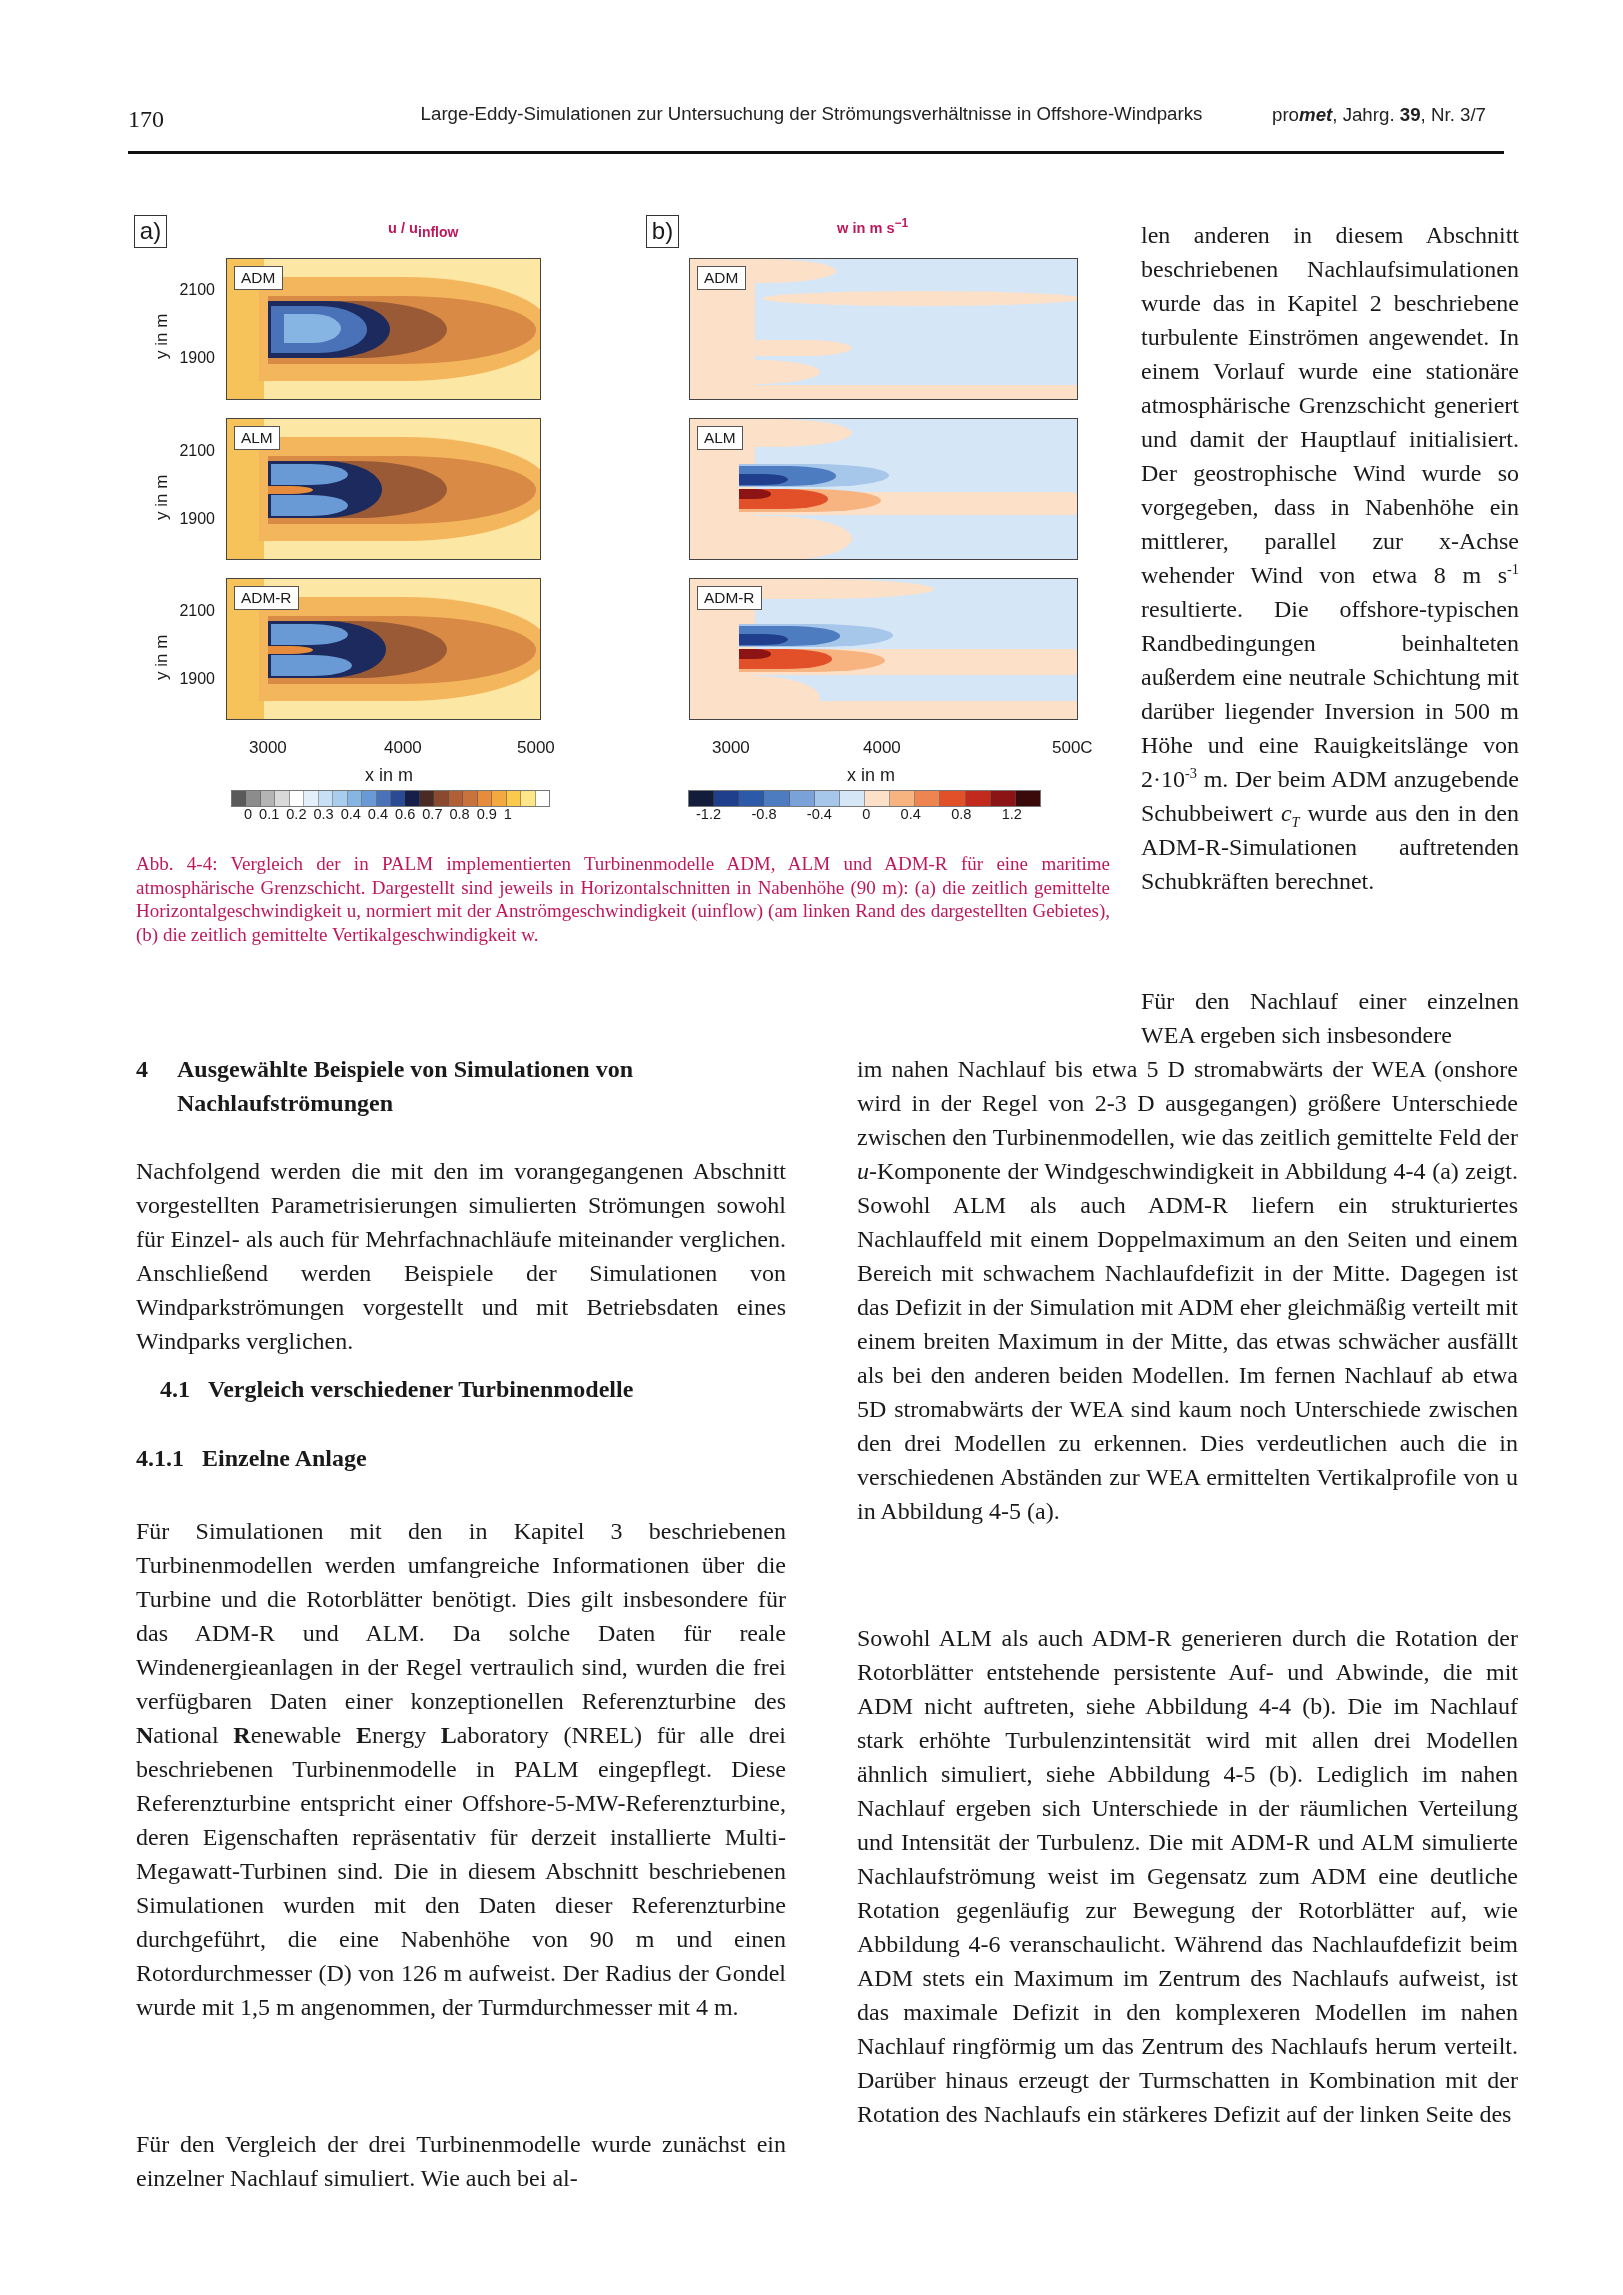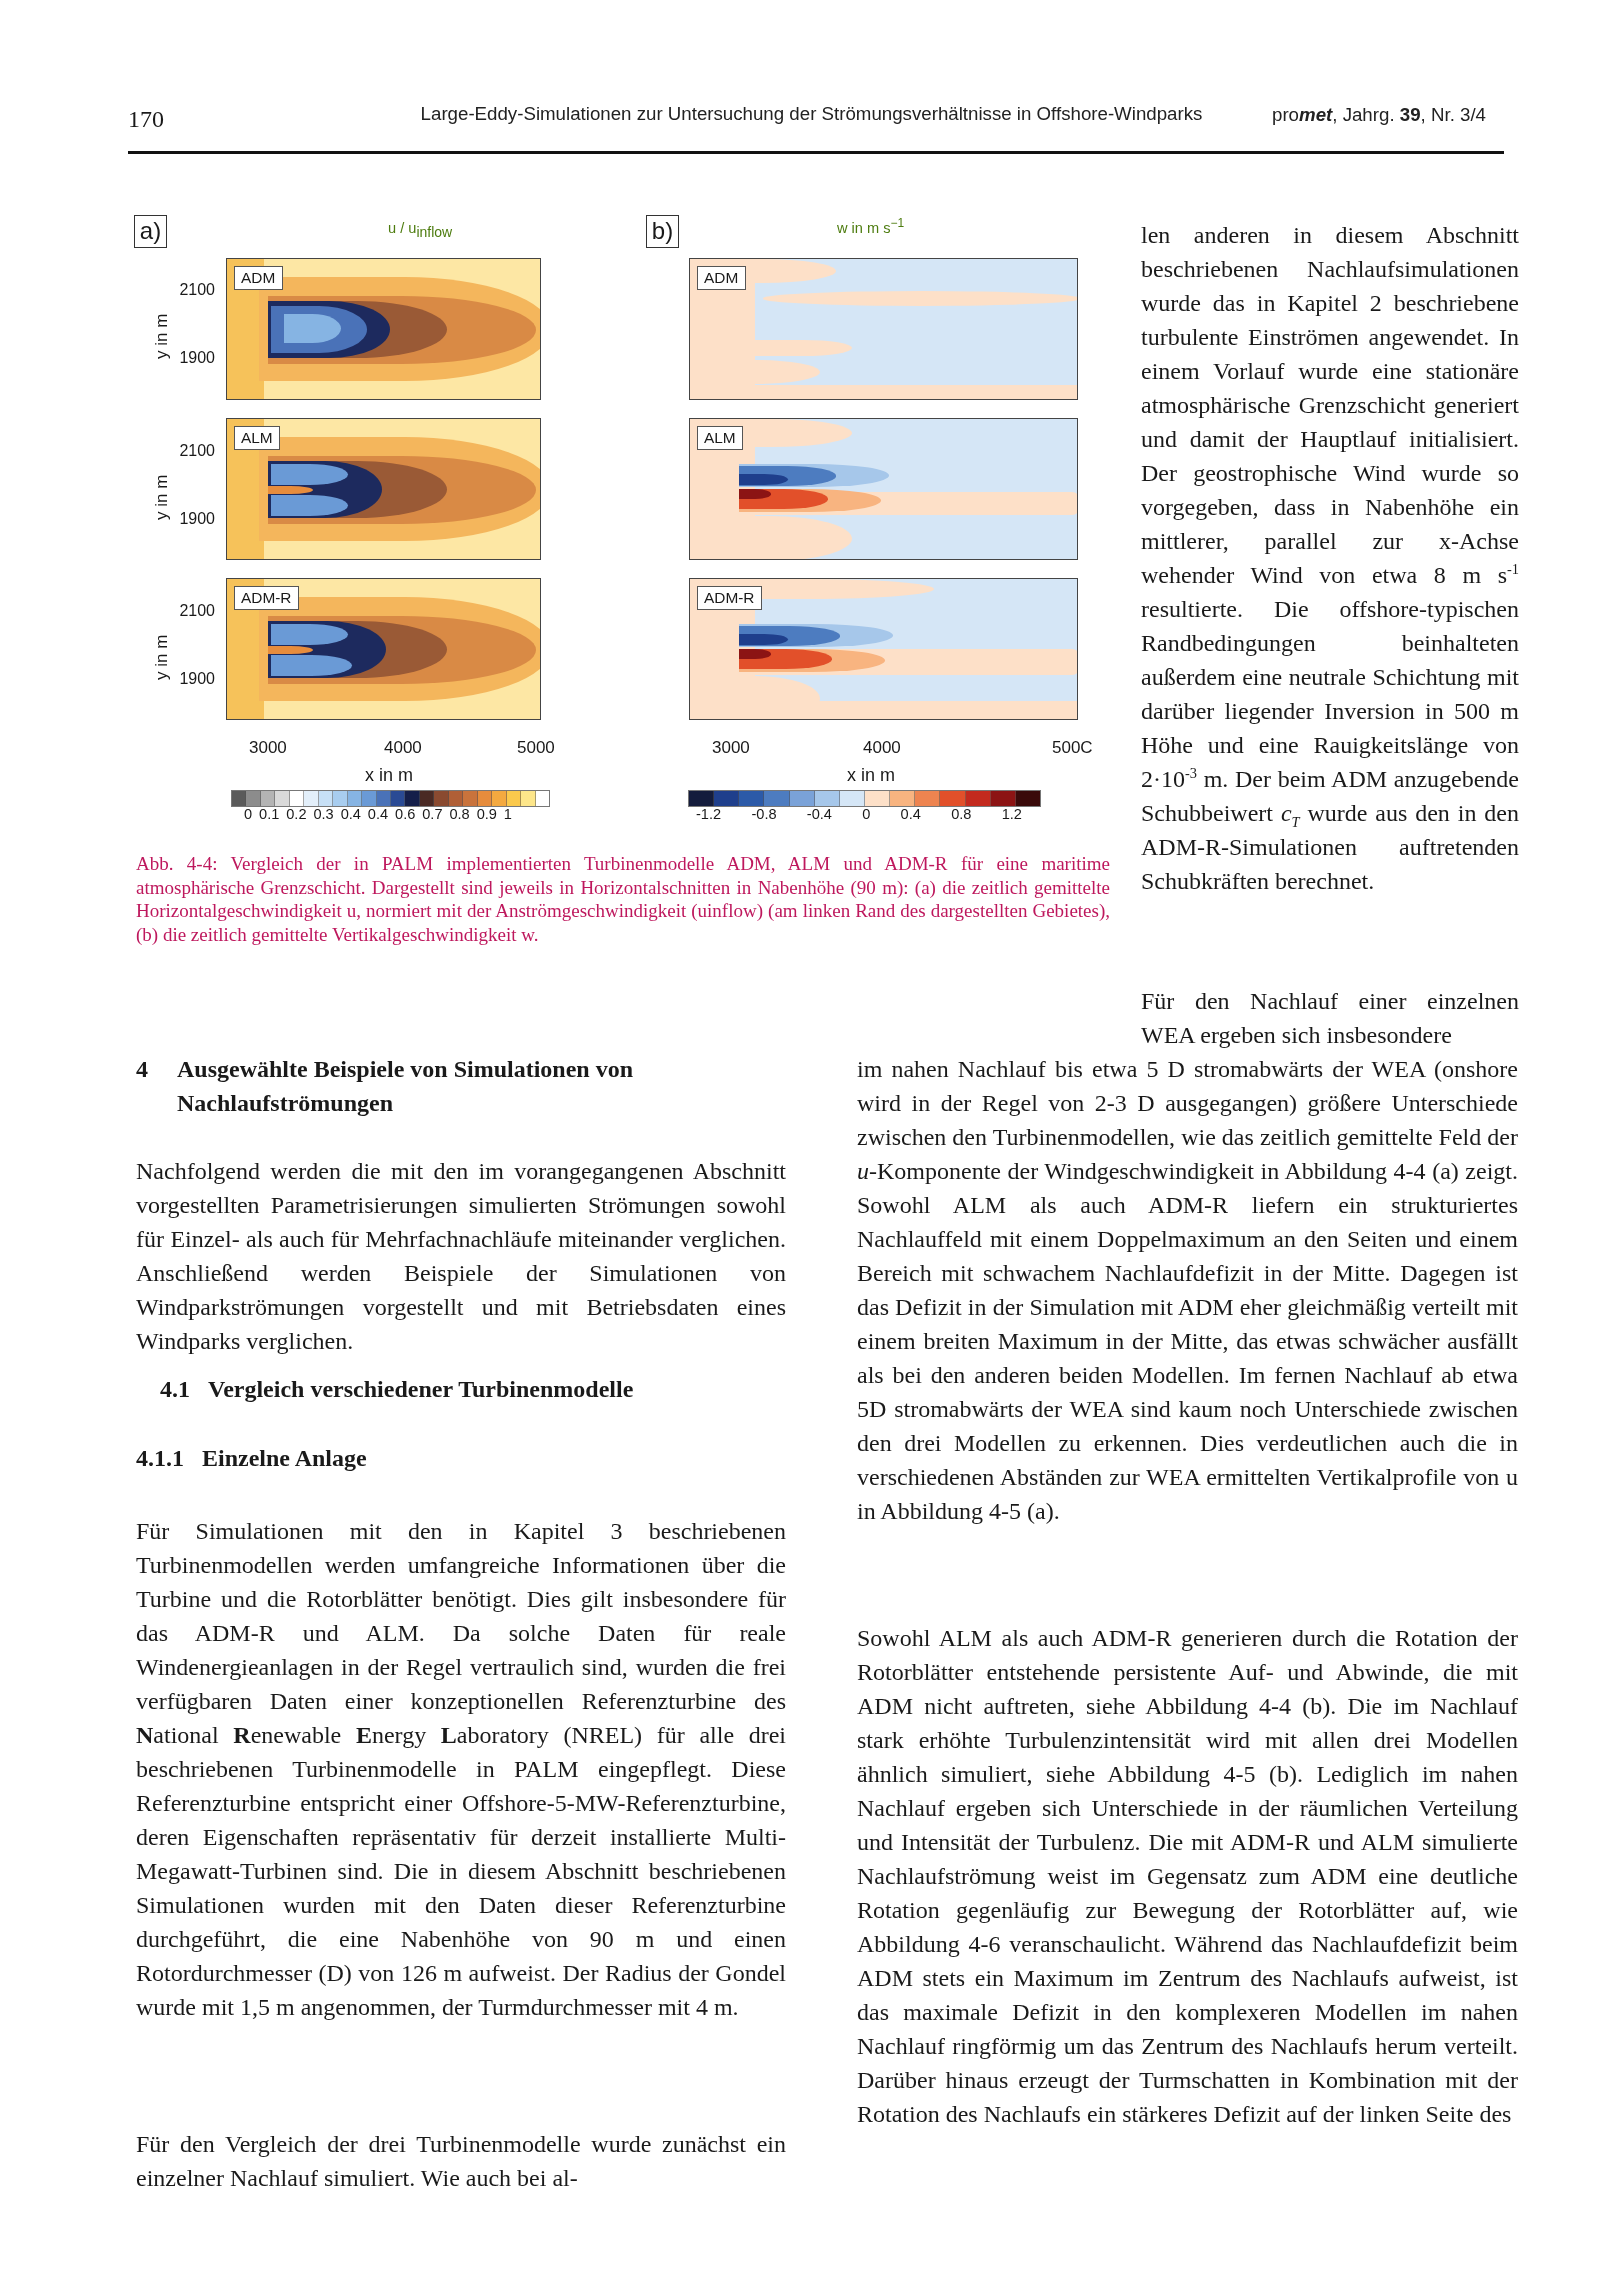--- a/index.html
+++ b/index.html
@@ -11,21 +11,21 @@
   .hdr-page { position:absolute; left:128px; top:106px; font-size:24px; }
   .hdr-title { position:absolute; left:365px; width:893px; top:102px; text-align:center; font-size:18.7px; line-height:24px; color:#222; }
   .hdr-journal { position:absolute; right:138px; top:104px; font-size:18.7px; color:#222; }
   .hdr-journal b { font-style:italic; font-weight:bold; }
   .hdr-journal .bold { font-weight:bold;margin-top:32px; }
   .hdr-rule { position:absolute; left:128px; top:151px; width:1376px; height:3.2px; background:#111; }
 
   
   .figure { position:absolute; left:134px; top:213px; width:991px; height:617px; }
   .panel-letter { position:absolute; width:31px; height:31px; border:1.6px solid #333; font-size:24px; line-height:29px; text-align:center; background:#fff; }
-  .panel-title { position:absolute; font-size:14.6px; color:#4d7c0f; }
+  .panel-title { position:absolute; font-size:14.6px; color:#be185d;font-weight:bold; }
   .plot { position:absolute; border:1.6px solid #444; overflow:hidden; }
   .model-tag { position:absolute; left:6.5px; top:6.5px; background:#fff; border:1.6px solid #555; font-size:15.4px; padding:2.4px 6.5px; z-index:3; }
   .yaxis-label { position:absolute; font-size:17px; transform:rotate(-90deg); transform-origin:left top; white-space:nowrap; }
   .ytick { position:absolute; font-size:16px; text-align:right; width:49px; }
   .xtick { position:absolute; font-size:17px; }
   .xaxis-label { position:absolute; font-size:18px; }
   .cbar { position:absolute; display:flex; height:14.6px; border:0.8px solid #777; }
   .cbar span { flex:1; border-right:0.8px solid rgba(80,80,80,0.5); }
   .cbar span:last-child { border-right:none; }
   .cbar-ticks { position:absolute; display:flex; font-size:14.6px; }
@@ -44,21 +44,21 @@
   sup { font-size:60%; line-height:0; }
   sub { font-size:60%; line-height:0; }
 </style>
 </head>
 <body>
 
 <div class="hdr-page serif">170</div>
 <div class="hdr-title sans">
   <div>Large-Eddy-Simulationen zur Untersuchung der Strömungsverhältnisse in Offshore-Windparks</div>
 </div>
-<div class="hdr-journal sans"><span>pro</span><b>met</b><span>, Jahrg. </span><span class="bold">39</span><span>, Nr. 3/4</span></div>
+<div class="hdr-journal sans"><span>pro</span><b>met</b><span>, Jahrg. </span><span class="bold">39</span><span>, Nr. 3/7</span></div>
 <div class="hdr-rule"></div>
 
 <div class="figure sans">
 
   <div class="panel-letter" style="left:0;top:1.6px;">a)</div>
   <div class="panel-title" style="left:254px;top:6.5px;"><span>u / u</span><sub style="font-size:14px;">inflow</sub></div>
 
   <div class="plot" style="left:92px;top:45px;width:313px;height:140px;background:#fde7a4;">
     <div class="wake" style="left:0;top:0;width:37px;height:140px;background:#f6c25a;"></div>
     <div class="wake" style="left:32px;top:18px;width:292px;height:104px;border-radius:0 50% 50% 0/0 50% 50% 0;background:#f4b65c;"></div>

